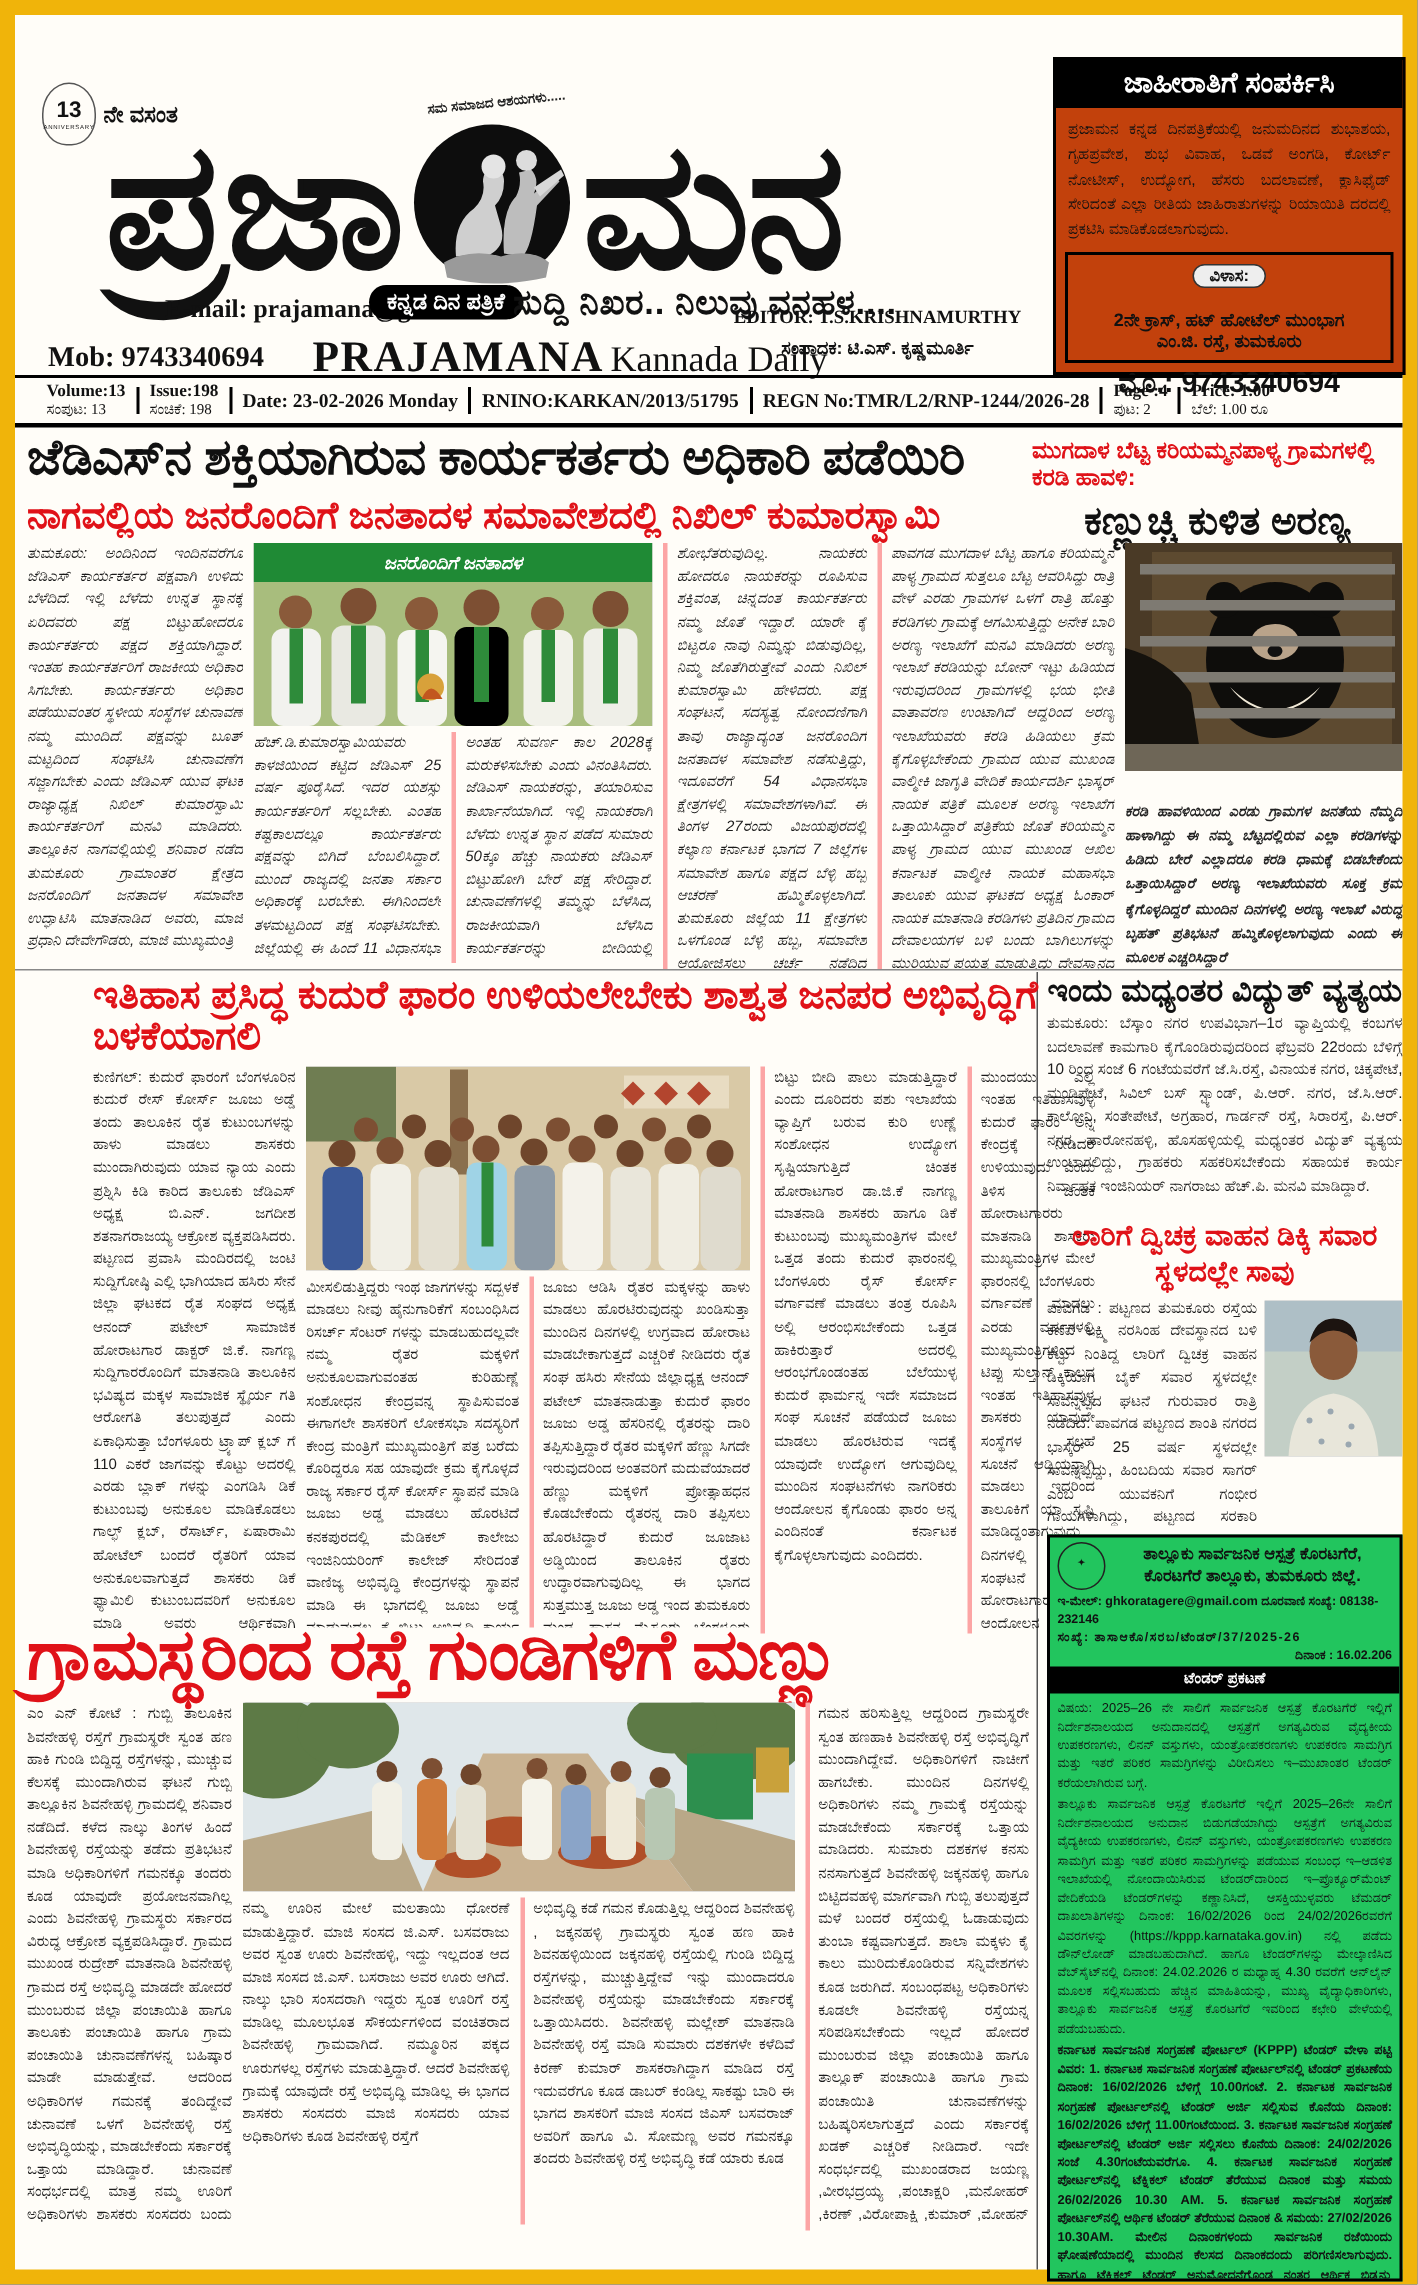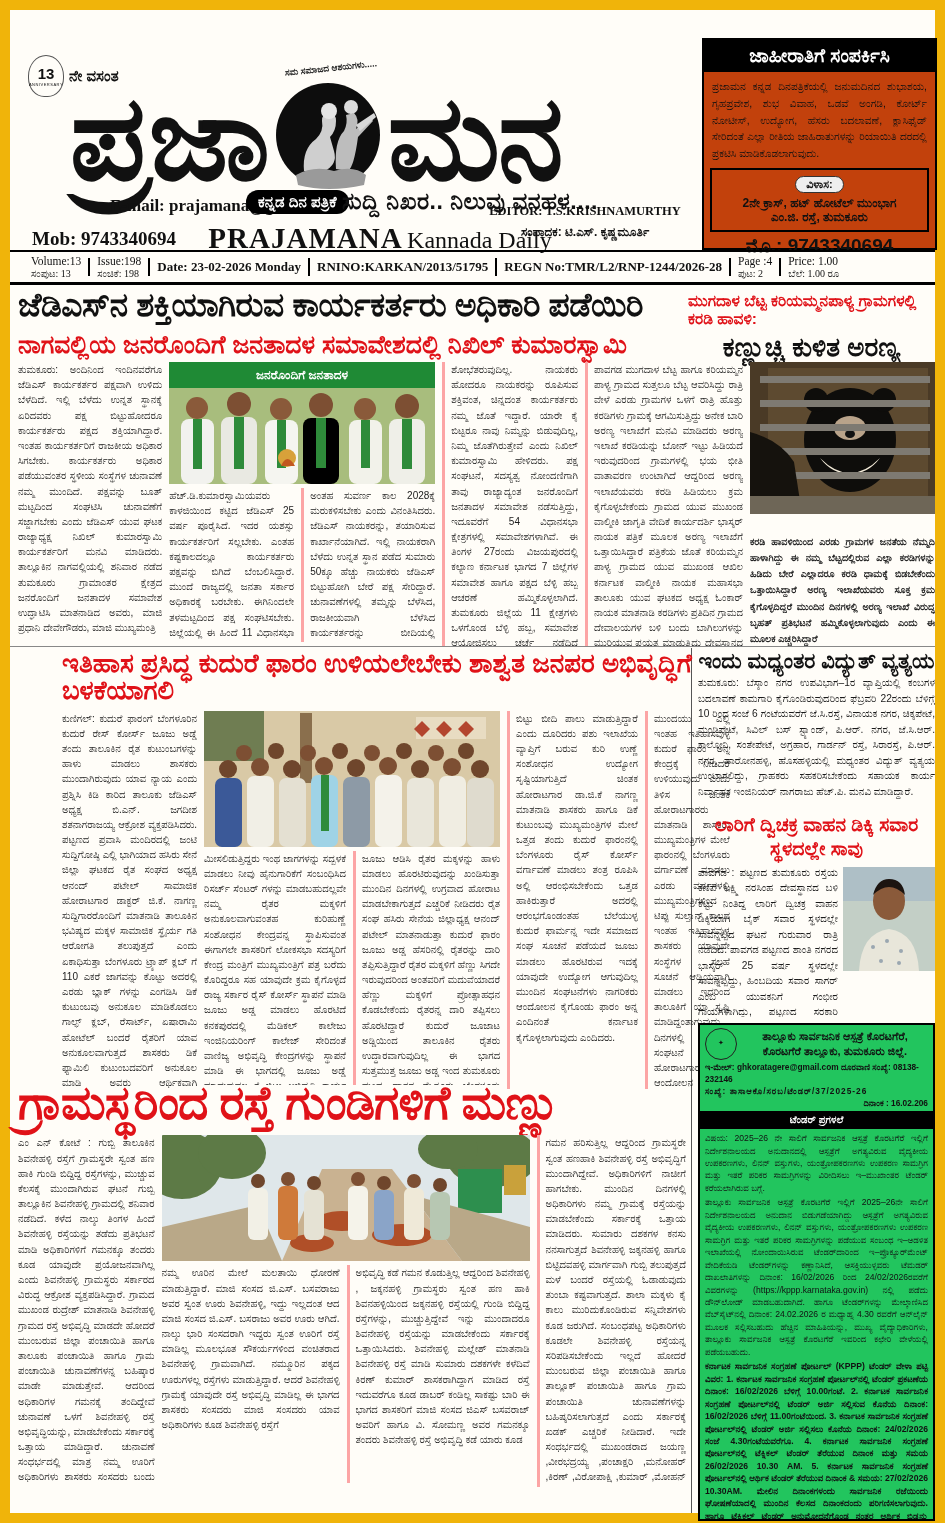--- a/index.html
+++ b/index.html
@@ -19,21 +19,21 @@
   .badge-pill{background:#000;color:#fff;border-radius:14px;padding:3px 12px;font-size:15px;font-weight:bold;display:inline-block;}
   .adbox{border:2px solid #000;background:#c2410c;}
   .adbox-head{background:#000;color:#fff;text-align:center;font-size:19px;font-weight:bold;padding:5px 2px;}
   .adbox-body{font-size:10.5px;line-height:1.6;padding:6px 8px 4px 8px;}
   .adbox-addr{border:2px solid #000;margin:2px 6px;text-align:center;padding:4px 2px 6px 2px;}
   .addr-pill{border:1.5px solid #333;border-radius:9px;padding:1px 10px;font-size:11px;font-weight:bold;display:inline-block;background:#eee;}
   
   .infobar{display:flex;align-items:center;border-top:2px solid #000;border-bottom:3px solid #000;height:30px;font-family:"Liberation Serif","DejaVu Serif",serif;}
   .ib-cell{padding:0 7px;display:flex;flex-direction:column;justify-content:center;line-height:1.15;}
   .ib-sep{width:2px;height:18px;background:#000;}
-  .ib-en{font-size:11.5px;font-weight:normal;}
+  .ib-en{font-size:11.5px;font-weight:bold;}
   .ib-kn{font-size:10px;font-weight:normal;}
   .ib-one{font-size:13px;font-weight:bold;}
   
   .h-main{font-size:33px;font-weight:900;letter-spacing:-0.5px;line-height:1.05;}
   .h-sub-red{font-size:25px;font-weight:900;line-height:1.05;}
   .h-bear-red{font-size:15.5px;font-weight:900;line-height:1.15;}
   .h-bear-black{font-size:26px;font-weight:900;line-height:1.1;text-align:center;}
   .h-farm{font-size:26px;font-weight:900;line-height:1.05;}
   .h-power{font-size:21px;font-weight:900;text-align:center;line-height:1.05;}
   .h-acc{font-size:19px;font-weight:900;text-align:center;line-height:1.25;}
@@ -98,21 +98,21 @@
         <span class="serif" style="font-size:24px;">Kannada Daily</span>
       </div>
       <div class="abs serif b" style="left:460px;top:194px;width:230px;text-align:center;font-size:12.5px;">EDITOR: T.S.KRISHNAMURTHY</div>
       <div class="abs b" style="left:460px;top:215px;width:230px;text-align:center;font-size:12px;">ಸಂಪಾದಕ: ಟಿ.ಎಸ್. ಕೃಷ್ಣಮೂರ್ತಿ</div>
 
       <div class="abs adbox" style="left:692px;top:28px;width:231px;height:208px;">
         <div class="adbox-head">ಜಾಹೀರಾತಿಗೆ ಸಂಪರ್ಕಿಸಿ</div>
         <div class="adbox-body just">ಪ್ರಜಾಮನ ಕನ್ನಡ ದಿನಪತ್ರಿಕೆಯಲ್ಲಿ ಜನುಮದಿನದ ಶುಭಾಶಯ, ಗೃಹಪ್ರವೇಶ, ಶುಭ ವಿವಾಹ, ಒಡವೆ ಅಂಗಡಿ, ಕೋರ್ಟ್ ನೋಟೀಸ್, ಉದ್ಯೋಗ, ಹೆಸರು ಬದಲಾವಣೆ, ಕ್ಲಾಸಿಫೈಡ್ ಸೇರಿದಂತೆ ಎಲ್ಲಾ ರೀತಿಯ ಜಾಹಿರಾತುಗಳನ್ನು ರಿಯಾಯಿತಿ ದರದಲ್ಲಿ ಪ್ರಕಟಿಸಿ ಮಾಡಿಕೊಡಲಾಗುವುದು.</div>
         <div class="adbox-addr">
           <span class="addr-pill">ವಿಳಾಸ:</span>
-          <div class="b" style="font-size:12px;margin-top:3px;">2ನೇ ಕ್ರಾಸ್, ಹಟ್ ಹೋಟೆಲ್ ಮುಂಭಾಗ</div>
+          <div class="b" style="font-size:12px;margin-top:14px;">2ನೇ ಕ್ರಾಸ್, ಹಟ್ ಹೋಟೆಲ್ ಮುಂಭಾಗ</div>
           <div class="b" style="font-size:12px;">ಎಂ.ಜಿ. ರಸ್ತೆ, ತುಮಕೂರು</div>
         </div>
         <div class="b" style="text-align:center;font-size:19px;padding:1px 0 3px 0;">ಮೊ.: 9743340694</div>
       </div>
     </div>
 
     <div class="abs infobar" style="left:0;top:240px;width:925px;">
       <div class="ib-cell" style="margin-left:14px;">
         <span class="ib-en">Volume:13</span>
         <span class="ib-kn">ಸಂಪುಟ: 13</span>
@@ -142,21 +142,21 @@
 
     <div class="abs" style="left:8px;top:278px;width:662px;">
       <div class="h-main">ಜೆಡಿಎಸ್‌ನ ಶಕ್ತಿಯಾಗಿರುವ ಕಾರ್ಯಕರ್ತರು ಅಧಿಕಾರಿ ಪಡೆಯಿರಿ</div>
       <div class="h-sub-red red" style="margin-top:8px;">ನಾಗವಲ್ಲಿಯ ಜನರೊಂದಿಗೆ ಜನತಾದಳ ಸಮಾವೇಶದಲ್ಲಿ ನಿಖಿಲ್ ಕುಮಾರಸ್ವಾಮಿ</div>
     </div>
     <div class="abs" style="left:678px;top:282px;width:247px;">
       <div class="h-bear-red red">ಮುಗದಾಳ ಬೆಟ್ಟ ಕರಿಯಮ್ಮನಪಾಳ್ಯ ಗ್ರಾಮಗಳಲ್ಲಿ ಕರಡಿ ಹಾವಳಿ:</div>
       <div class="h-bear-black" style="margin-top:5px;">ಕಣ್ಣುಚ್ಚಿ ಕುಳಿತ ಅರಣ್ಯ ಇಲಾಖೆ</div>
     </div>
 
-    <div class="abs flexrow" style="left:8px;top:352px;width:917px;height:284px;gap:7px;">
+    <div class="abs flexrow" style="left:8px;top:352px;width:917px;height:284px;gap:7px;font-style:italic;">
       <div class="col just" style="width:150px;height:100%;">ತುಮಕೂರು: ಅಂದಿನಿಂದ ಇಂದಿನವರೆಗೂ ಜೆಡಿಎಸ್ ಕಾರ್ಯಕರ್ತರ ಪಕ್ಷವಾಗಿ ಉಳಿದು ಬೆಳೆದಿದೆ. ಇಲ್ಲಿ ಬೆಳೆದು ಉನ್ನತ ಸ್ಥಾನಕ್ಕೆ ಏರಿದವರು ಪಕ್ಷ ಬಿಟ್ಟುಹೋದರೂ ಕಾರ್ಯಕರ್ತರು ಪಕ್ಷದ ಶಕ್ತಿಯಾಗಿದ್ದಾರೆ. ಇಂತಹ ಕಾರ್ಯಕರ್ತರಿಗೆ ರಾಜಕೀಯ ಅಧಿಕಾರ ಸಿಗಬೇಕು. ಕಾರ್ಯಕರ್ತರು ಅಧಿಕಾರ ಪಡೆಯುವಂತರ ಸ್ಥಳೀಯ ಸಂಸ್ಥೆಗಳ ಚುನಾವಣೆ ನಮ್ಮ ಮುಂದಿದೆ. ಪಕ್ಷವನ್ನು ಬೂತ್ ಮಟ್ಟದಿಂದ ಸಂಘಟಿಸಿ ಚುನಾವಣೆಗೆ ಸಜ್ಜಾಗಬೇಕು ಎಂದು ಜೆಡಿಎಸ್ ಯುವ ಘಟಕ ರಾಜ್ಯಾಧ್ಯಕ್ಷ ನಿಖಿಲ್ ಕುಮಾರಸ್ವಾಮಿ ಕಾರ್ಯಕರ್ತರಿಗೆ ಮನವಿ ಮಾಡಿದರು. ತಾಲ್ಲೂಕಿನ ನಾಗವಲ್ಲಿಯಲ್ಲಿ ಶನಿವಾರ ನಡೆದ ತುಮಕೂರು ಗ್ರಾಮಾಂತರ ಕ್ಷೇತ್ರದ ಜನರೊಂದಿಗೆ ಜನತಾದಳ ಸಮಾವೇಶ ಉದ್ಘಾಟಿಸಿ ಮಾತನಾಡಿದ ಅವರು, ಮಾಜಿ ಪ್ರಧಾನಿ ದೇವೇಗೌಡರು, ಮಾಜಿ ಮುಖ್ಯಮಂತ್ರಿ</div>
 
       <div style="width:266px;height:100%;">
         <div class="photo" style="width:266px;height:122px;">
           <svg width="266" height="122" viewBox="0 0 266 122">
             <rect width="266" height="122" fill="#a8bd7d"></rect>
             <rect x="0" y="0" width="266" height="26" fill="#1f8a35"></rect>
             <text x="133" y="17" text-anchor="middle" font-size="12" fill="#ffffff" font-weight="bold">ಜನರೊಂದಿಗೆ ಜನತಾದಳ</text>
 
             <g>
@@ -317,21 +317,21 @@
         <div class="tender-head">
           <div class="seal">✦</div>
           <div class="tender-org">
             <div>ತಾಲ್ಲೂಕು ಸಾರ್ವಜನಿಕ ಆಸ್ಪತ್ರೆ ಕೊರಟಗೆರೆ,</div>
             <div>ಕೊರಟಗೆರೆ ತಾಲ್ಲೂಕು, ತುಮಕೂರು ಜಿಲ್ಲೆ.</div>
           </div>
         </div>
         <div class="b mono-sm" style="padding:0 5px;">ಇ-ಮೇಲ್: ghkoratagere@gmail.com  ದೂರವಾಣಿ ಸಂಖ್ಯೆ: 08138-232146</div>
         <div class="b mono-sm" style="padding:0 5px;letter-spacing:1px;">ಸಂಖ್ಯೆ:  ತಾಸಾಆಕೊ/ಸರಬ/ಟೆಂಡರ್/37/2025-26</div>
         <div class="b mono-sm" style="padding:0 5px;text-align:right;">ದಿನಾಂಕ : 16.02.206</div>
-        <div class="tender-bar">ಟೆಂಡರ್ ಪ್ರಗಳಲೆ</div>
+        <div class="tender-bar">ಟೆಂಡರ್ ಪ್ರಕಟಣೆ</div>
         <div class="just" style="padding:3px 5px 0 5px;">ವಿಷಯ: 2025–26 ನೇ ಸಾಲಿಗೆ ಸಾರ್ವಜನಿಕ ಆಸ್ಪತ್ರೆ ಕೊರಟಗೆರೆ ಇಲ್ಲಿಗೆ ನಿರ್ದೇಶನಾಲಯದ ಅನುದಾನದಲ್ಲಿ ಆಸ್ಪತ್ರೆಗೆ ಅಗತ್ಯವಿರುವ ವೈದ್ಯಕೀಯ ಉಪಕರಣಗಳು, ಲಿನನ್ ವಸ್ತುಗಳು, ಯಂತ್ರೋಪಕರಣಗಳು ಉಪಕರಣ ಸಾಮಗ್ರಿಗ ಮತ್ತು ಇತರೆ ಪರಿಕರ ಸಾಮಗ್ರಿಗಳನ್ನು ವಿರೀದಿಸಲು ಇ–ಮುಖಾಂತರ ಟೆಂಡರ್ ಕರೆಯಲಾಗಿರುವ ಬಗ್ಗೆ.</div>
         <div class="just" style="padding:2px 5px 0 5px;">ತಾಲ್ಲೂಕು ಸಾರ್ವಜನಿಕ ಆಸ್ಪತ್ರೆ ಕೊರಟಗೆರೆ ಇಲ್ಲಿಗೆ 2025–26ನೇ ಸಾಲಿಗೆ ನಿರ್ದೇಶನಾಲಯದ ಅನುದಾನ ಬಿಡುಗಡೆಯಾಗಿದ್ದು ಆಸ್ಪತ್ರೆಗೆ ಅಗತ್ಯವಿರುವ ವೈದ್ಯಕೀಯ ಉಪಕರಣಗಳು, ಲಿನನ್ ವಸ್ತುಗಳು, ಯಂತ್ರೋಪಕರಣಗಳು ಉಪಕರಣ ಸಾಮಗ್ರಿಗ ಮತ್ತು ಇತರೆ ಪರಿಕರ ಸಾಮಗ್ರಿಗಳನ್ನು ಪಡೆಯುವ ಸಂಬಂಧ ಇ–ಆಡಳಿತ ಇಲಾಖೆಯಲ್ಲಿ ನೋಂದಾಯಿಸಿರುವ ಟೆಂಡರ್‌ದಾರಿಂದ ಇ–ಪ್ರೊಕ್ಯೂರ್‌ಮೆಂಟ್ ವೇದಿಕೆಯಡಿ ಟೆಂಡರ್‌ಗಳನ್ನು ಕಣ್ಣಾನಿಸಿದೆ, ಆಸಕ್ತಿಯುಳ್ಳವರು ಟೆಮಡರ್ ದಾಖಲಾತಿಗಳನ್ನು ದಿನಾಂಕ: 16/02/2026 ರಿಂದ 24/02/2026ರವರೆಗೆ ವಿವರಗಳನ್ನು (https://kppp.karnataka.gov.in) ನಲ್ಲಿ ಪಡೆದು ಡೌನ್‌ಲೋಡ್ ಮಾಡಬಹುದಾಗಿದೆ. ಹಾಗೂ ಟೆಂಡರ್‌ಗಳನ್ನು ಮೇಲ್ಕಾಣಿಸಿದ ವೆಬ್‌ಸೈಟ್‌ನಲ್ಲಿ ದಿನಾಂಕ: 24.02.2026 ರ ಮಧ್ಯಾಹ್ನ 4.30 ರವರೆಗೆ ಆನ್‌ಲೈನ್ ಮೂಲಕ ಸಲ್ಲಿಸಬಹುದು ಹೆಚ್ಚಿನ ಮಾಹಿತಿಯನ್ನು, ಮುಖ್ಯ ವೈದ್ಯಾಧಿಕಾರಿಗಳು, ತಾಲ್ಲೂಕು ಸಾರ್ವಜನಿಕ ಆಸ್ಪತ್ರೆ ಕೊರಟಗೆರೆ ಇವರಿಂದ ಕಛೇರಿ ವೇಳೆಯಲ್ಲಿ ಪಡೆಯಬಹುದು.</div>
         <div class="just b" style="padding:2px 5px 0 5px;">ಕರ್ನಾಟಕ ಸಾರ್ವಜನಿಕ ಸಂಗ್ರಹಣೆ ಪೋರ್ಟಲ್ (KPPP) ಟೆಂಡರ್ ವೇಳಾ ಪಟ್ಟಿ ವಿವರ: 1. ಕರ್ನಾಟಕ ಸಾರ್ವಜನಿಕ ಸಂಗ್ರಹಣೆ ಪೋರ್ಟಲ್‌ನಲ್ಲಿ ಟೆಂಡರ್ ಪ್ರಕಟಣೆಯ ದಿನಾಂಕ: 16/02/2026 ಬೆಳಿಗ್ಗೆ 10.00ಗಂಟೆ. 2. ಕರ್ನಾಟಕ ಸಾರ್ವಜನಿಕ ಸಂಗ್ರಹಣೆ ಪೋರ್ಟಲ್‌ನಲ್ಲಿ ಟೆಂಡರ್ ಅರ್ಜಿ ಸಲ್ಲಿಸುವ ಕೊನೆಯ ದಿನಾಂಕ: 16/02/2026 ಬೆಳಿಗ್ಗೆ 11.00ಗಂಟೆಯಿಂದ. 3. ಕರ್ನಾಟಕ ಸಾರ್ವಜನಿಕ ಸಂಗ್ರಹಣೆ ಪೋರ್ಟಲ್‌ನಲ್ಲಿ ಟೆಂಡರ್ ಅರ್ಜಿ ಸಲ್ಲಿಸಲು ಕೊನೆಯ ದಿನಾಂಕ: 24/02/2026 ಸಂಜೆ 4.30ಗಂಟೆಯವರೆಗೂ. 4. ಕರ್ನಾಟಕ ಸಾರ್ವಜನಿಕ ಸಂಗ್ರಹಣೆ ಪೋರ್ಟಲ್‌ನಲ್ಲಿ ಟೆಕ್ನಿಕಲ್ ಟೆಂಡರ್ ತೆರೆಯುವ ದಿನಾಂಕ ಮತ್ತು ಸಮಯ 26/02/2026 10.30 AM. 5. ಕರ್ನಾಟಕ ಸಾರ್ವಜನಿಕ ಸಂಗ್ರಹಣೆ ಪೋರ್ಟಲ್‌ನಲ್ಲಿ ಆರ್ಥಿಕ ಟೆಂಡರ್ ತೆರೆಯುವ ದಿನಾಂಕ &amp; ಸಮಯ: 27/02/2026 10.30AM. ಮೇಲಿನ ದಿನಾಂಕಗಳಂದು ಸಾರ್ವಜನಿಕ ರಜೆಯಿಂದು ಘೋಷಣೆಯಾದಲ್ಲಿ ಮುಂದಿನ ಕೆಲಸದ ದಿನಾಂಕದಂದು ಪರಿಗಣಿಸಲಾಗುವುದು. ಹಾಗೂ ಟೆಕ್ನಿಕಲ್ ಟೆಂಡರ್ ಅನುಮೋದನೆಗೊಂಡ ನಂತರ ಆರ್ಥಿಕ ಬಿಡ್ಡನ್ನು ತೆರೆಯಲಾಗುವುದು..</div>
 
       </div>
     </div>
 
     <div class="abs" style="left:8px;top:1068px;width:668px;">
       <div class="h-road red">ಗ್ರಾಮಸ್ಥರಿಂದ ರಸ್ತೆ ಗುಂಡಿಗಳಿಗೆ ಮಣ್ಣು</div>
       <div class="flexrow" style="gap:7px;margin-top:8px;height:352px;">

